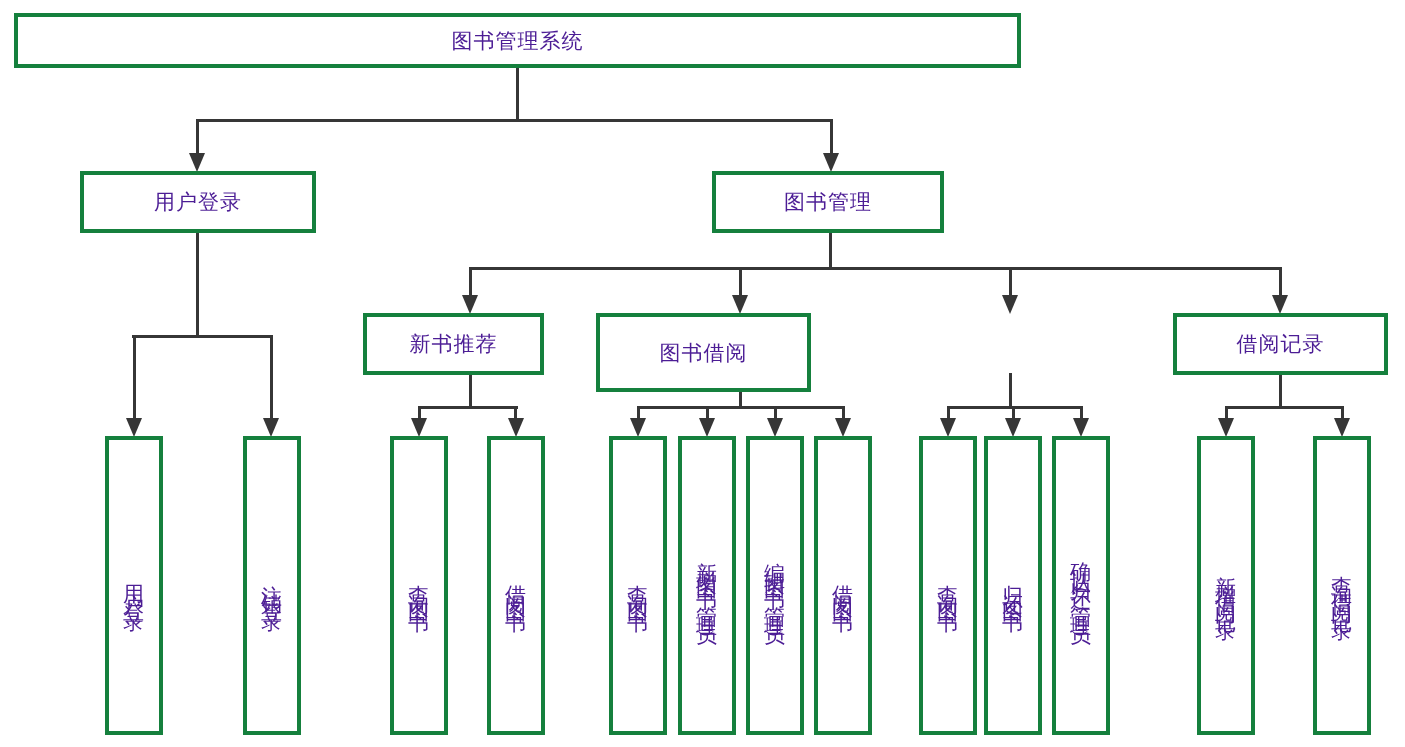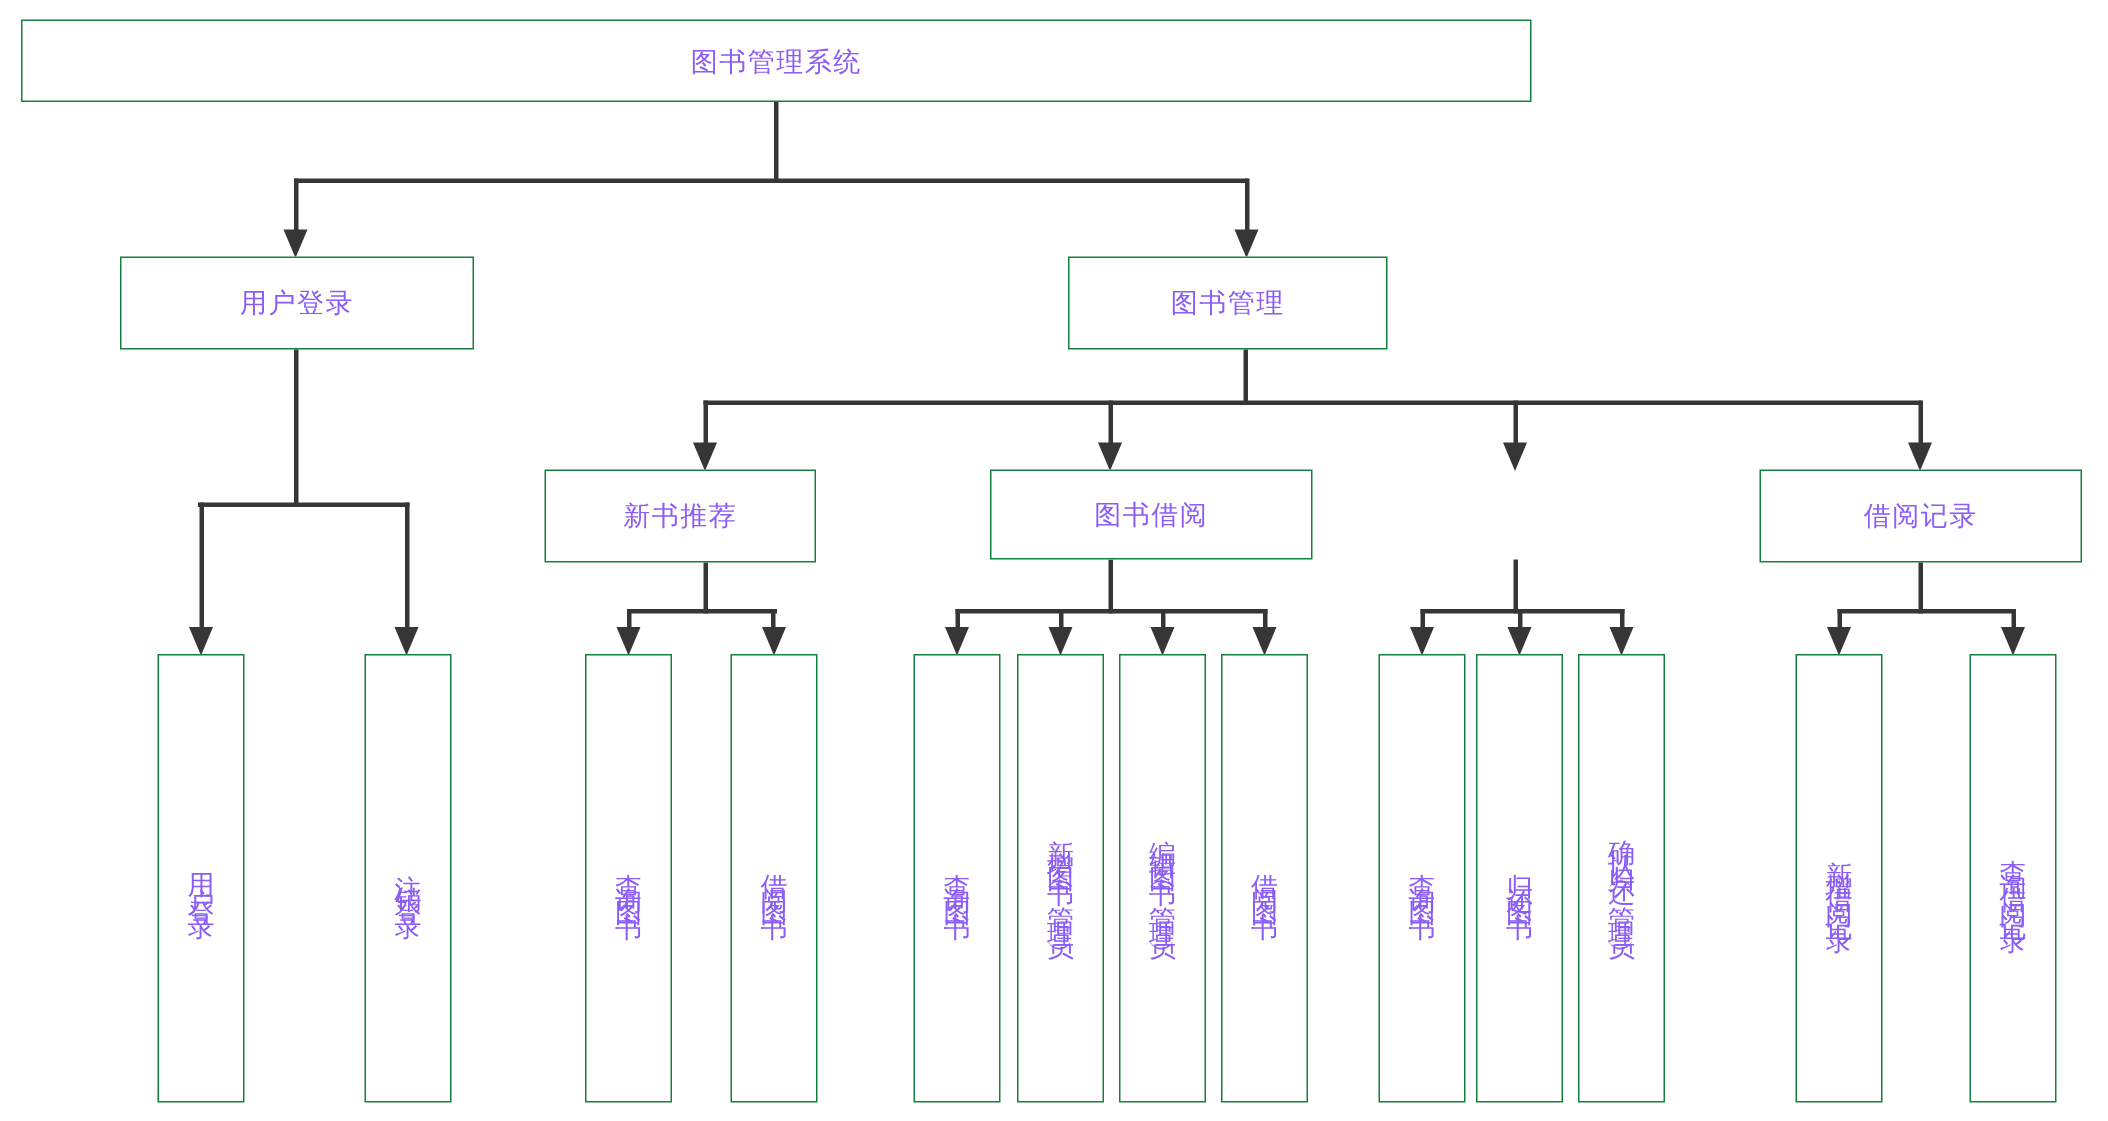--- a/index.html
+++ b/index.html
@@ -7,27 +7,27 @@
     position: relative;
     width: 1405px;
     height: 747px;
     background: #ffffff;
     font-family: "Liberation Sans", "DejaVu Sans", sans-serif;
     overflow: hidden;
   }
   .node {
     position: absolute;
     box-sizing: border-box;
-    border: 1px solid #15803d;
+    border: 4px solid #15803d;
     background: #ffffff;
     display: flex;
     align-items: center;
     justify-content: center;
-    font-size: 18px;
-    color: #8b5cf6;
+    font-size: 21px;
+    color: #4c1d95;
     letter-spacing: 1px;
     white-space: nowrap;
   }
   .leaf {
     writing-mode: vertical-rl;
     text-orientation: mixed;
     letter-spacing: 9px;
     white-space: normal;
     line-height: 1;
     padding: 8px 0;
@@ -113,25 +113,25 @@
   <div class="h" style="left:1225px; top:406px; width:119px;"></div>
   <div class="v" style="left:1225px; top:406px; height:13px;"></div>
   <div class="arr" style="left:1218px; top:418px;"></div>
   <div class="v" style="left:1341px; top:406px; height:13px;"></div>
   <div class="arr" style="left:1334px; top:418px;"></div>
 
   <div class="node" style="left:14px; top:13px; width:1007px; height:55px;">图书管理系统</div>
 
   <div class="node" style="left:80px; top:171px; width:236px; height:62px;">用户登录</div>
 
-  <div class="node" style="left:712px; top:171px; width:213px; height:62px;">图书管理</div>
+  <div class="node" style="left:712px; top:171px; width:232px; height:62px;">图书管理</div>
 
   <div class="node" style="left:363px; top:313px; width:181px; height:62px;">新书推荐</div>
 
-  <div class="node" style="left:660px; top:313px; width:215px; height:60px;">图书借阅</div>
+  <div class="node" style="left:596px; top:313px; width:215px; height:79px;">图书借阅</div>
 
 
   <div class="node" style="left:1173px; top:313px; width:215px; height:62px;">借阅记录</div>
 
   <div class="node leaf" style="left:105px; top:436px; width:58px; height:299px;">用户登录</div>
 
   <div class="node leaf" style="left:243px; top:436px; width:58px; height:299px;">注销登录</div>
 
   <div class="node leaf" style="left:390px; top:436px; width:58px; height:299px;">查询图书</div>
 

